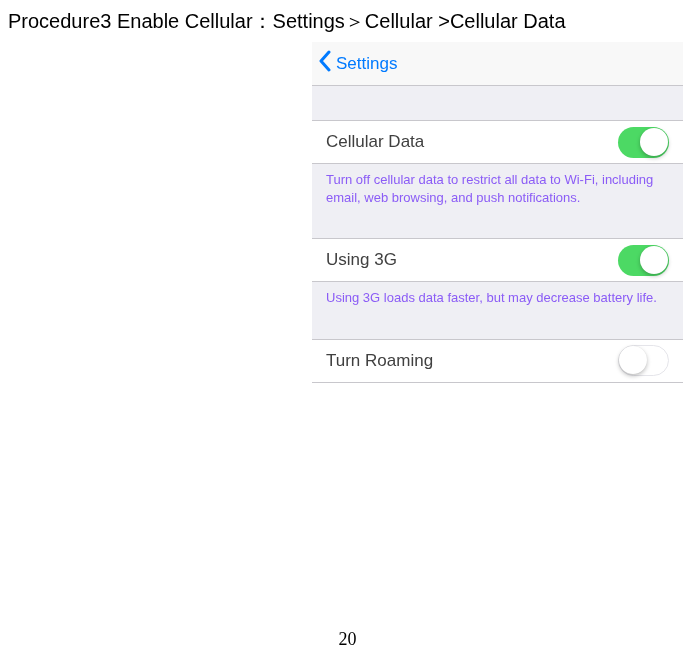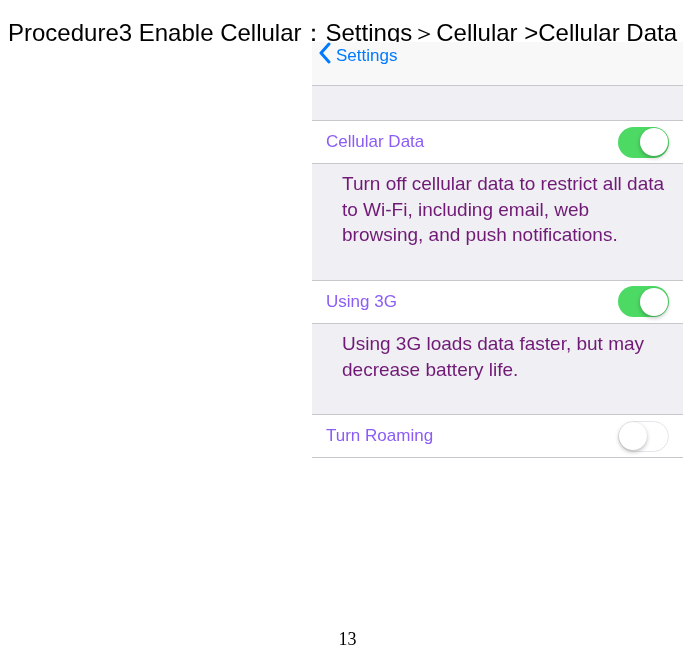--- a/index.html
+++ b/index.html
@@ -5,39 +5,39 @@
   * { box-sizing: border-box; margin: 0; padding: 0; }
   body {
     width: 695px;
     height: 658px;
     background: #ffffff;
     font-family: -apple-system, "Helvetica Neue", Arial, sans-serif;
     color: #000;
     position: relative;
   }
   .doc-heading {
-    font-size: 24px;
+    font-size: 20px;
     font-weight: 400;
-    padding: 17px 0 0 8px;
+    padding: 8px 0 0 8px;
     letter-spacing: 0;
   }
   .phone {
     position: absolute;
     left: 312px;
     top: 42px;
     width: 371px;
     background: #efeff4;
     font-family: -apple-system, "Helvetica Neue", Arial, sans-serif;
   }
   .navbar {
     height: 44px;
     background: #f8f8f8;
     border-bottom: 1px solid #c8c7cc;
     display: flex;
-    align-items: flex-start;
+    align-items: center;
     position: relative;
   }
   .nav-back {
     display: flex;
     align-items: center;
     color: #007aff;
     font-size: 17px;
     padding-left: 6px;
     cursor: pointer;
   }
@@ -57,27 +57,26 @@
     background: #ffffff;
     border-top: 1px solid #c8c7cc;
     border-bottom: 1px solid #c8c7cc;
     height: 44px;
     display: flex;
     align-items: center;
     justify-content: space-between;
     padding: 0 14px;
   }
   .cell + .footer { margin-top: 0; }
-  .cell-label { font-size: 17px; color: #8b5cf6; }
+  .cell-label { font-size: 17px; color: #404040; }
   .footer {
-    font-size: 19px;
+    font-size: 13px;
     line-height: 1.35;
-    color: #701a75;
+    color: #8b5cf6;
     padding: 7px 14px 14px 14px;
-    margin-left: 16px;
   }
   
   .toggle {
     width: 51px;
     height: 31px;
     border-radius: 31px;
     position: relative;
     cursor: pointer;
   }
   .toggle.on { background: #4cd964; }
@@ -147,13 +146,13 @@
 
   <div class="cell">
     <span class="cell-label">Turn Roaming</span>
     <div class="toggle off">
       <div class="knob"></div>
     </div>
   </div>
 
 </div>
 
-<div class="page-number">13</div>
+<div class="page-number">20</div>
 
 </body></html>

